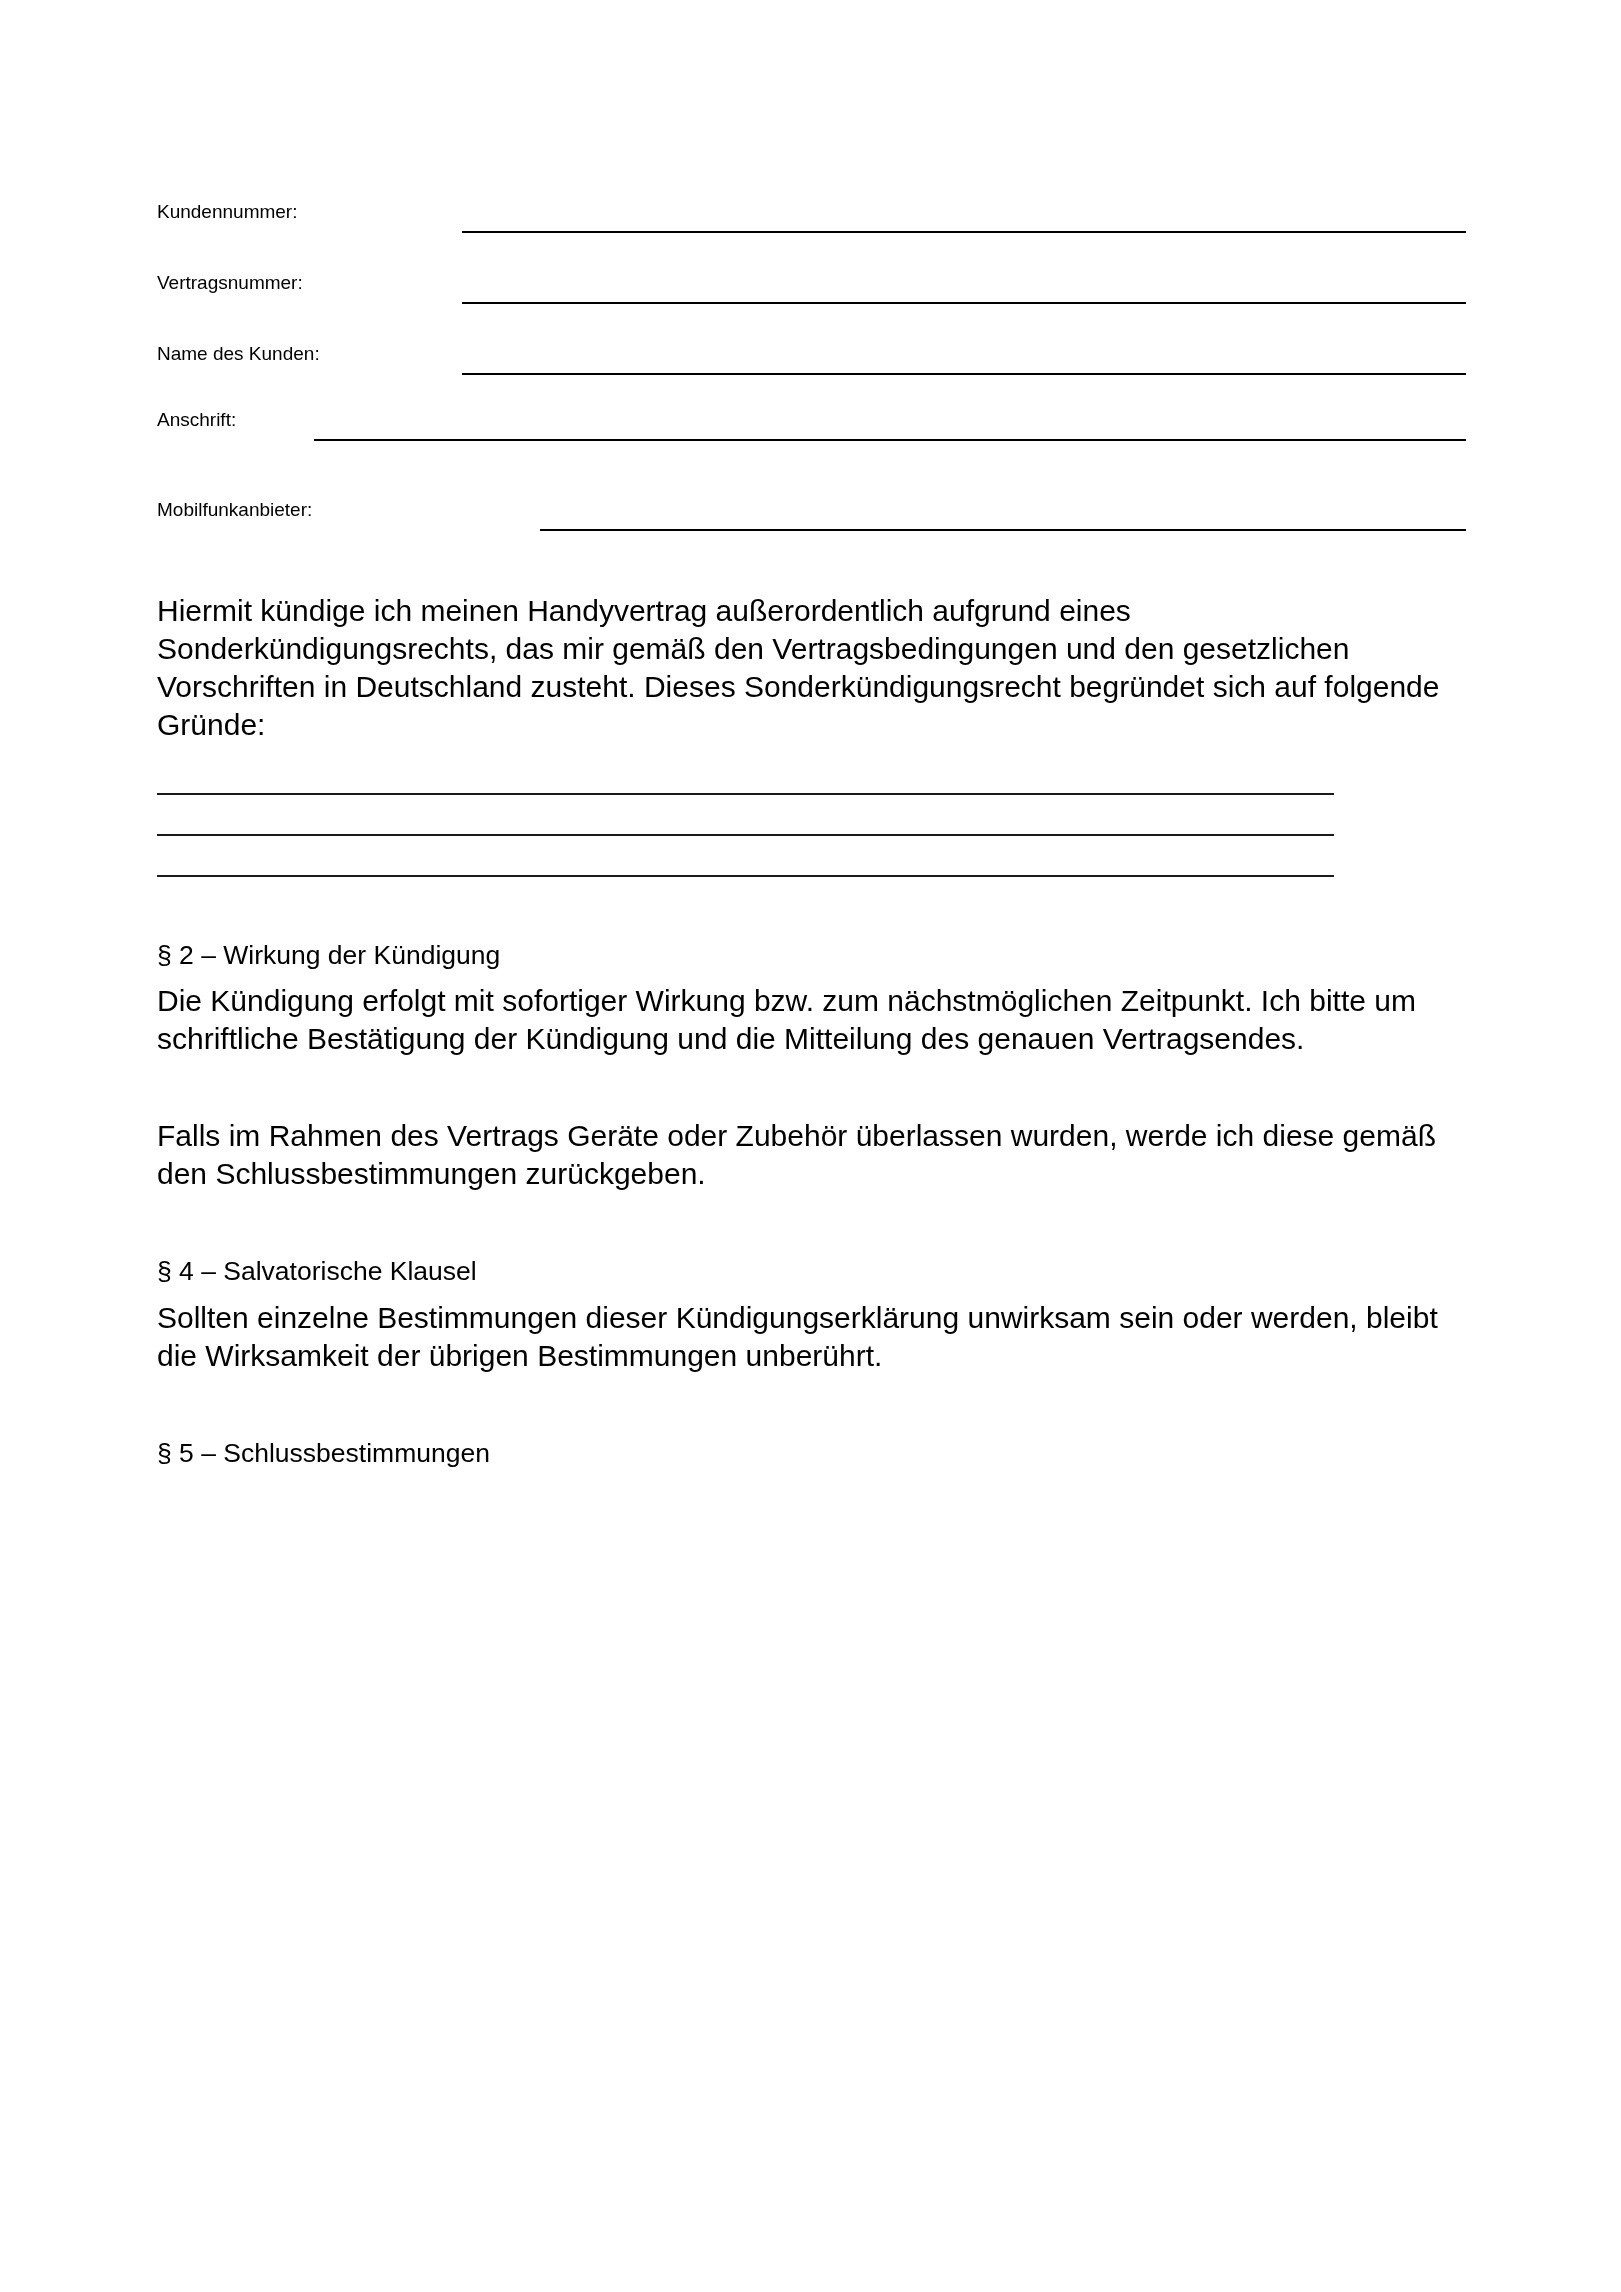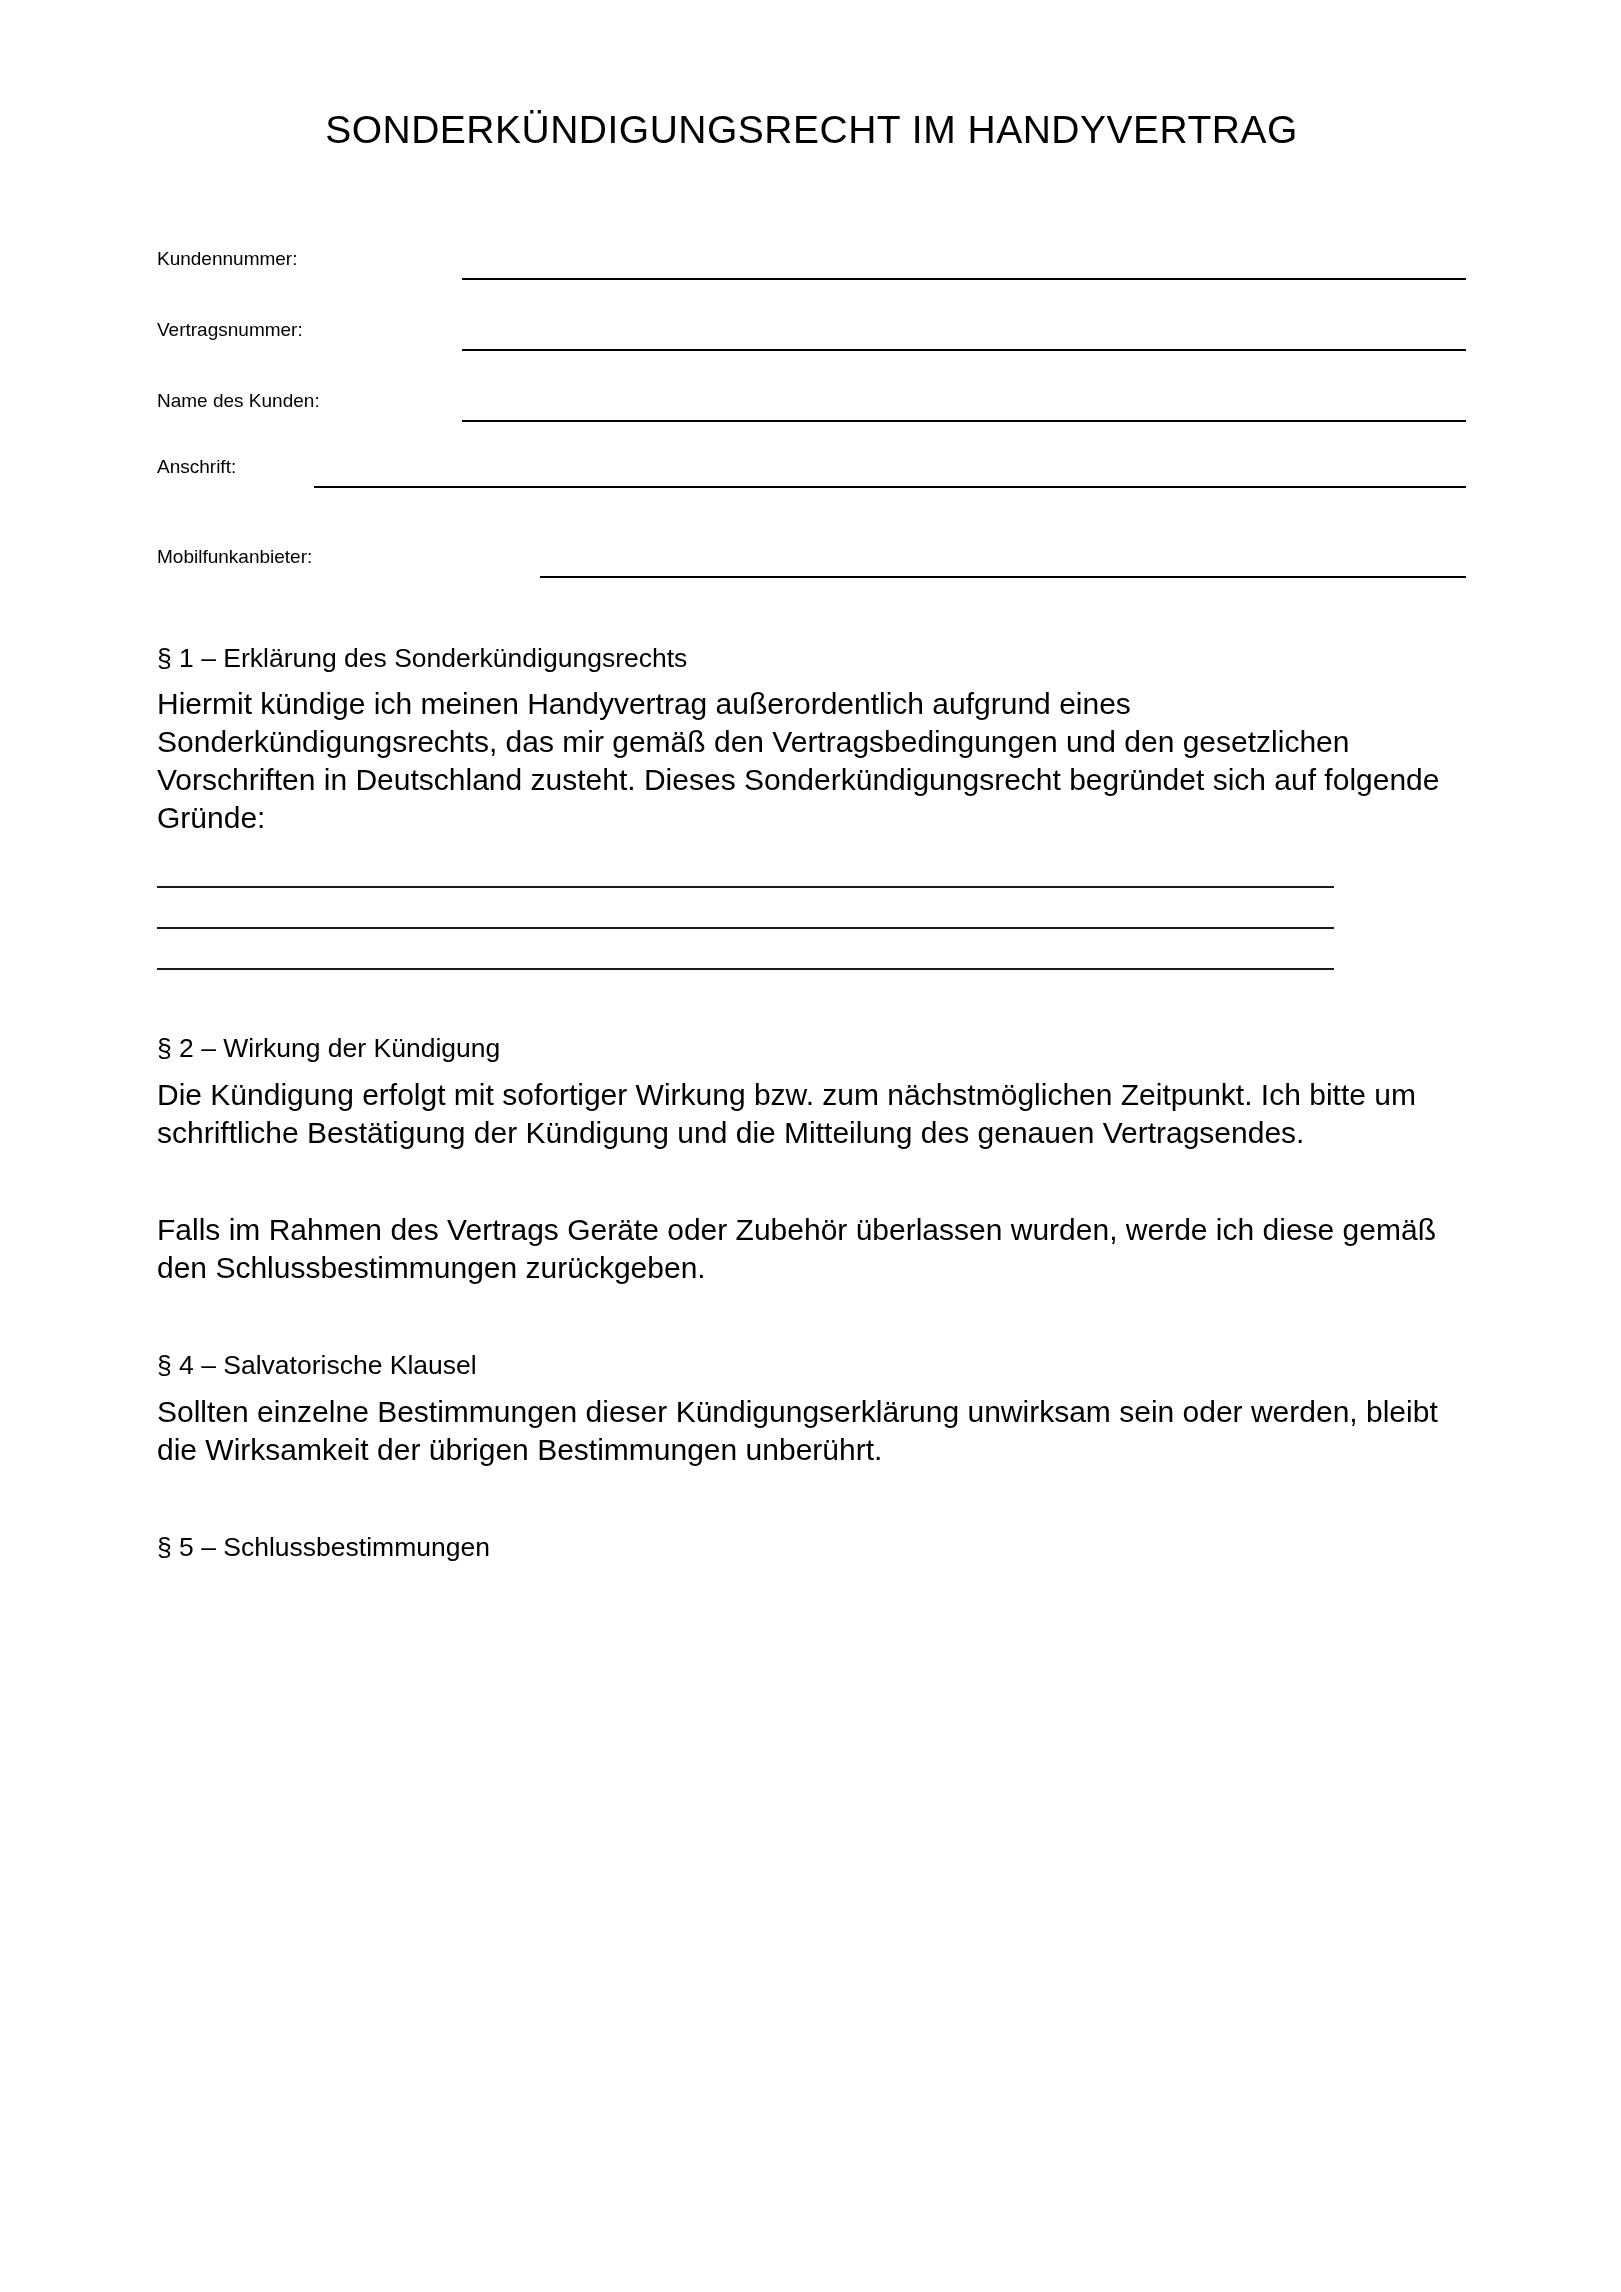--- a/index.html
+++ b/index.html
@@ -87,21 +87,20 @@
   }
   .reason-line + .reason-line {
     margin-top: 39px;
   }
 </style>
 </head>
 <body>
 
 <div class="page">
 
-  <h1 class="doc-title">SONDERKÜNDIGUNGSRECHT IM HANDYVERTRAG</h1>
 
   <div class="fields">
 
     <div class="field-row">
       <span class="field-label label-w1">Kundennummer:</span>
       <span class="field-line"></span>
     </div>
 
     <div class="field-row gap-lg">
       <span class="field-label label-w1">Vertragsnummer:</span>
@@ -119,21 +118,20 @@
     </div>
 
     <div class="field-row gap-md">
       <span class="field-label label-w3">Mobilfunkanbieter:</span>
       <span class="field-line"></span>
     </div>
 
   </div>
 
   <div class="section">
-    <h2 class="section-heading">§ 1 – Erklärung des Sonderkündigungsrechts</h2>
     <p class="section-body">Hiermit kündige ich meinen Handyvertrag außerordentlich aufgrund eines Sonderkündigungsrechts, das mir gemäß den Vertragsbedingungen und den gesetzlichen Vorschriften in Deutschland zusteht. Dieses Sonderkündigungsrecht begründet sich auf folgende Gründe:</p>
   </div>
 
   <div class="reasons">
     <div class="reason-lines">
       <div class="reason-line"></div>
       <div class="reason-line"></div>
       <div class="reason-line"></div>
     </div>
   </div>

